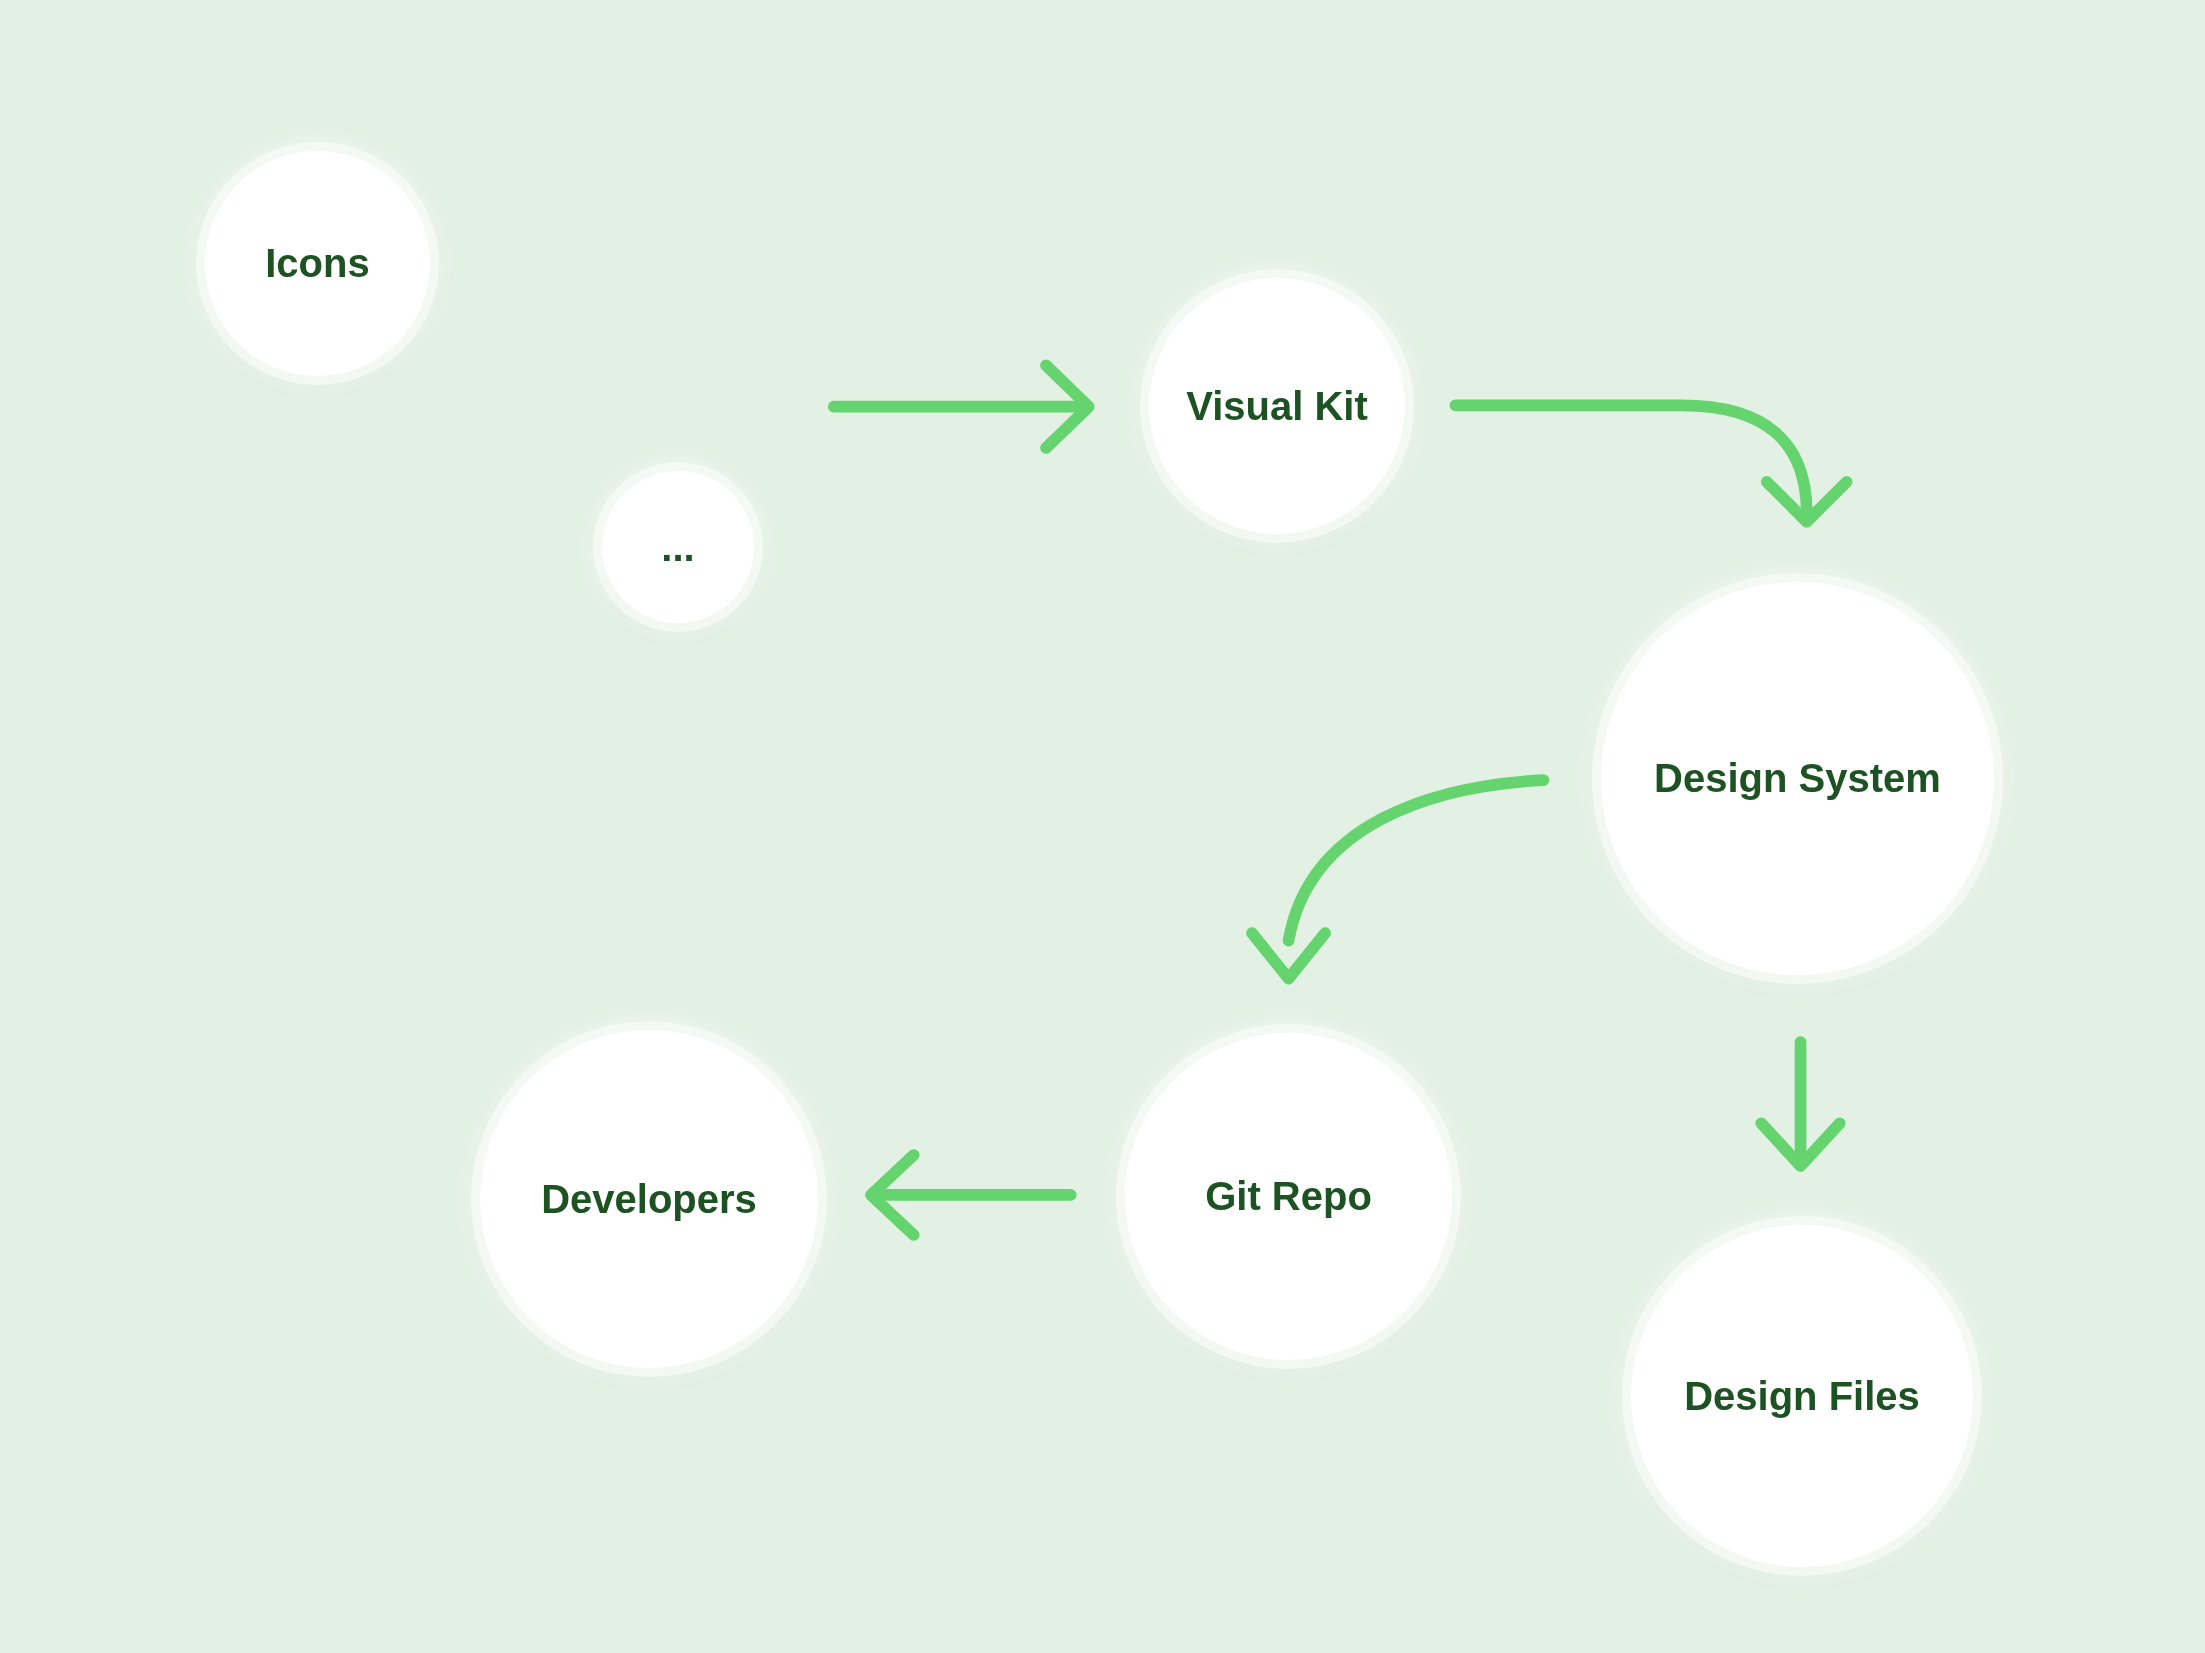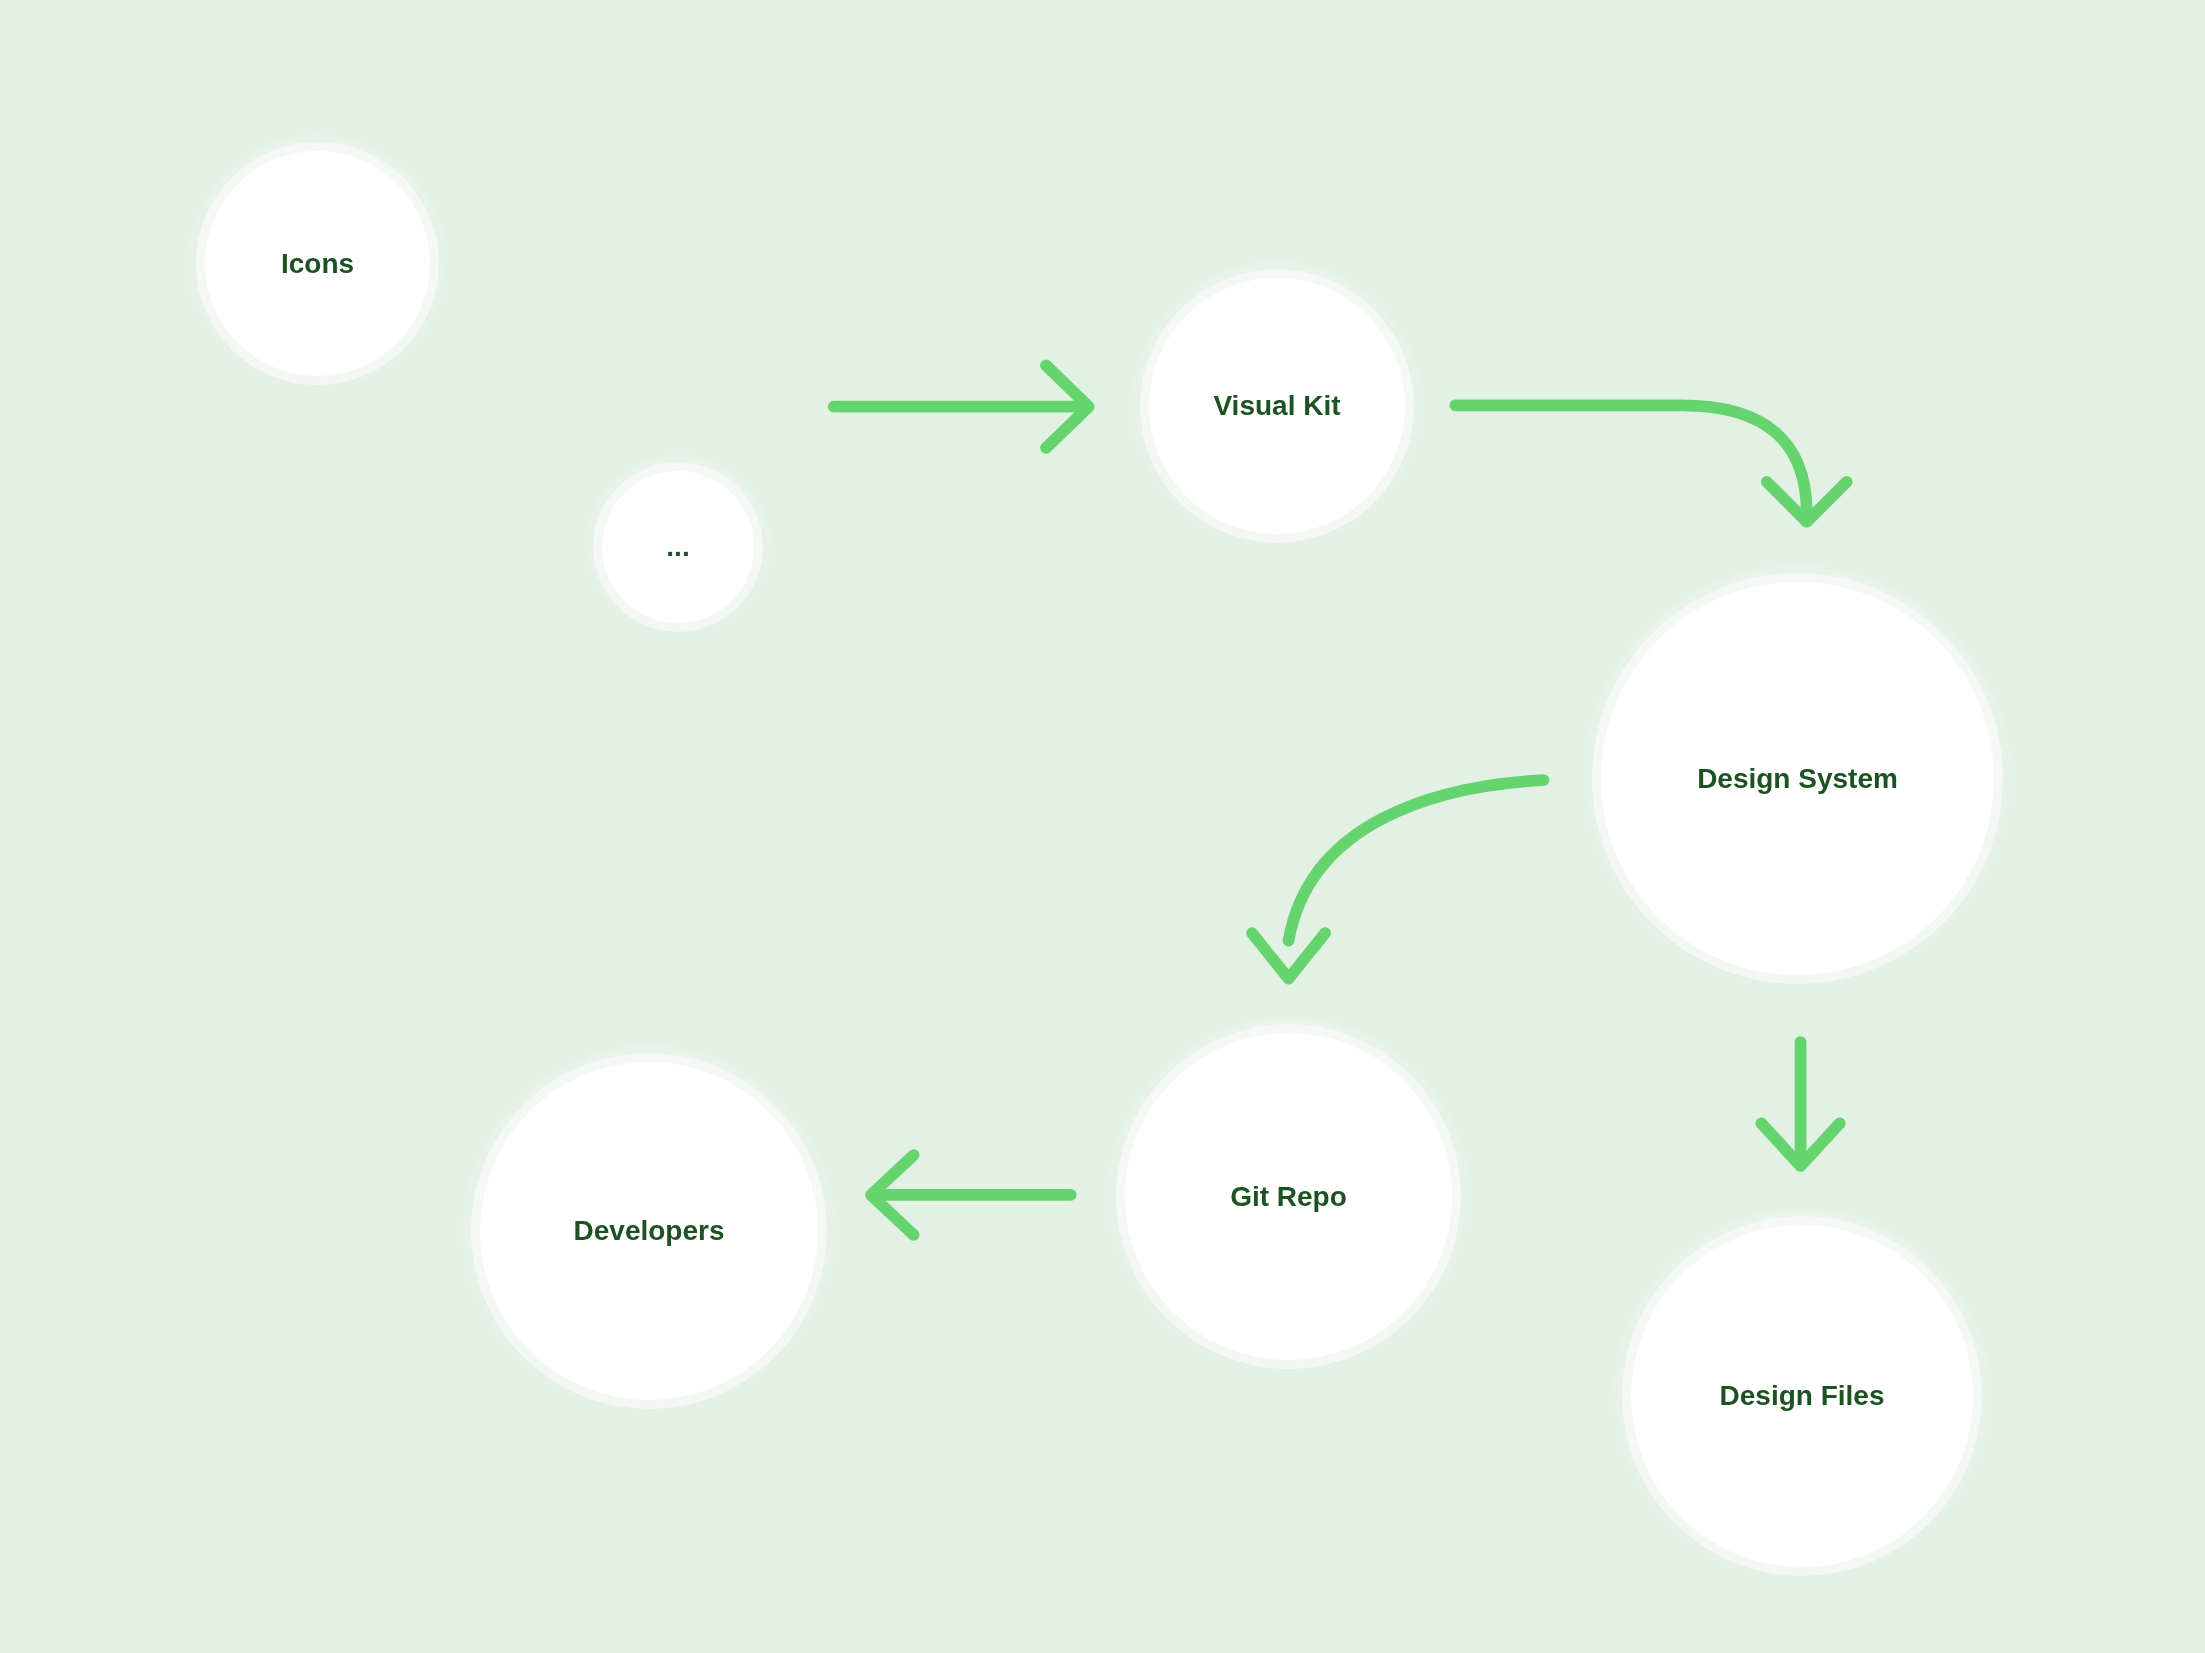--- a/index.html
+++ b/index.html
@@ -35,21 +35,21 @@
     display: flex;
     align-items: center;
     justify-content: center;
     box-shadow: 0 0 0 9px var(--halo, rgba(255,255,255,0.5)),
                 0 0 18px 12.4px rgba(255,255,255,0.35),
                 0 6.9px 20.7px rgba(100,130,100,0.08);
   }
   .node-label {
     color: var(--label, #1d5222);
     font-weight: 700;
-    font-size: 28px;
+    font-size: 40px;
     white-space: nowrap;
     text-align: left;
   }
 </style>
 </head>
 <body>
 
 <div class="canvas">
 
   <svg class="arrows" viewBox="0 0 3200 2400" xmlns="http://www.w3.org/2000/svg">
@@ -99,18 +99,18 @@
   </div>
 
   <div class="node" style="left:1631px; top:1225px; width:342px; height:342px;">
     <span class="node-label">Design Files</span>
   </div>
 
   <div class="node" style="left:1125px; top:1033px; width:327px; height:327px;">
     <span class="node-label">Git Repo</span>
   </div>
 
-  <div class="node" style="left:480px; top:1062px; width:338px; height:338px;">
+  <div class="node" style="left:480px; top:1030px; width:338px; height:338px;">
     <span class="node-label">Developers</span>
   </div>
 
 </div>
 
 
 </body></html>

